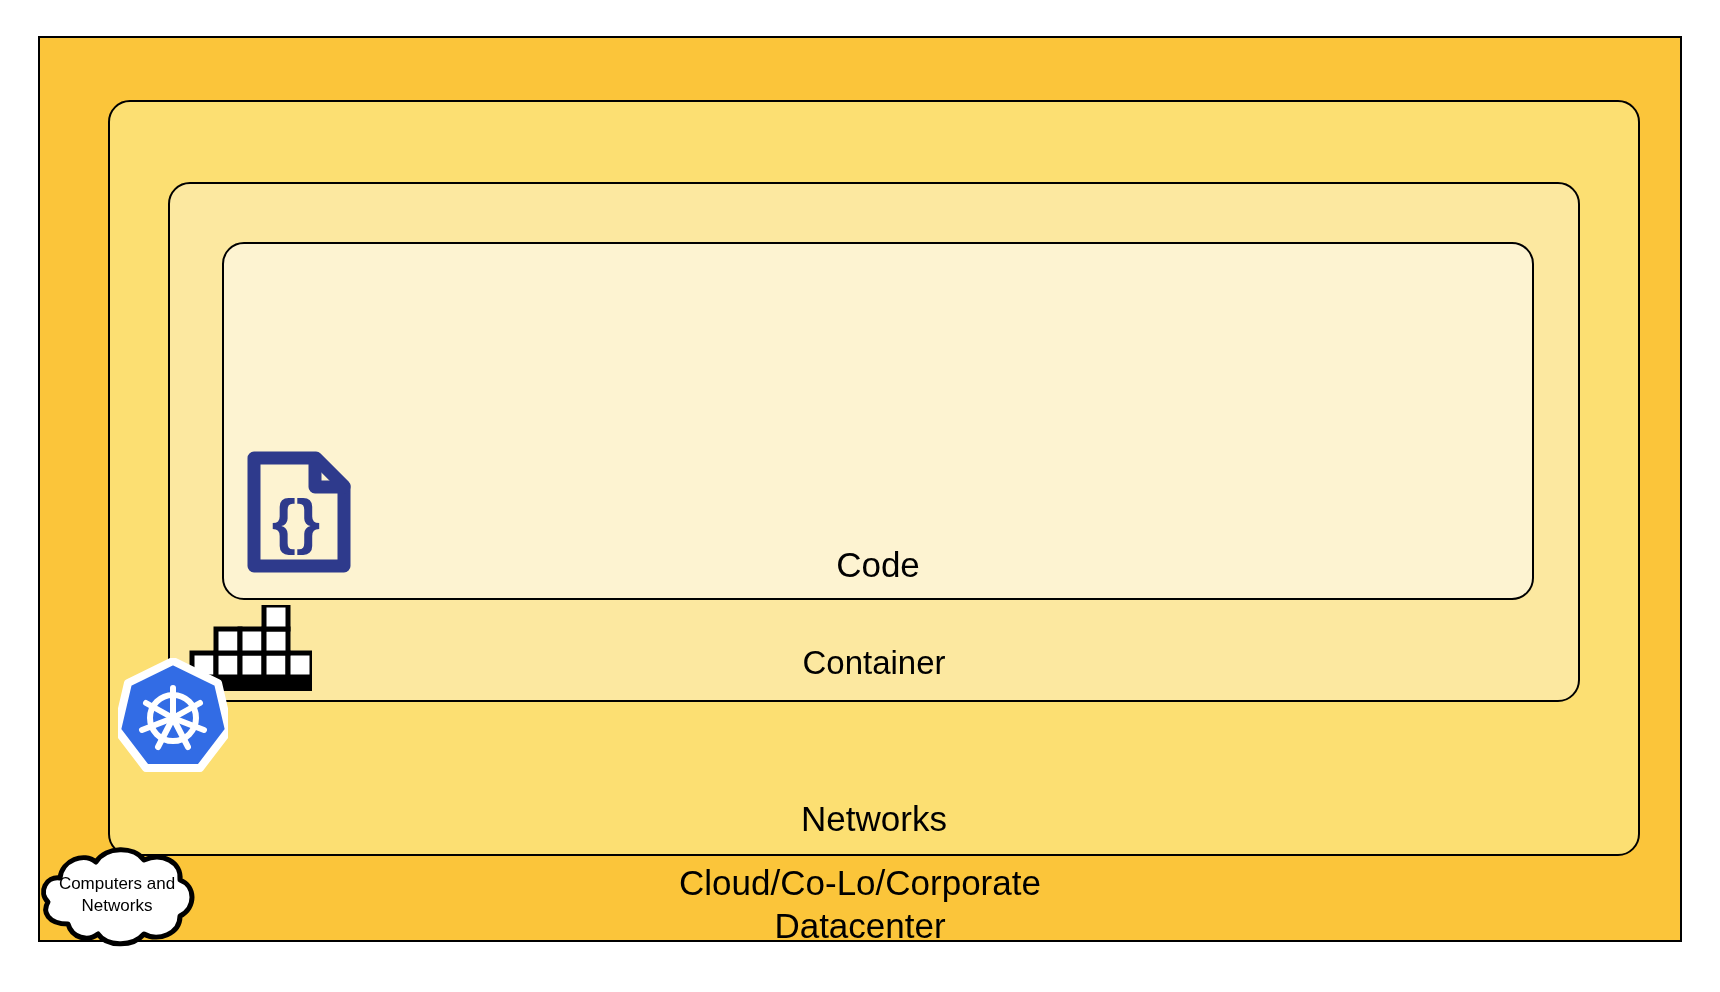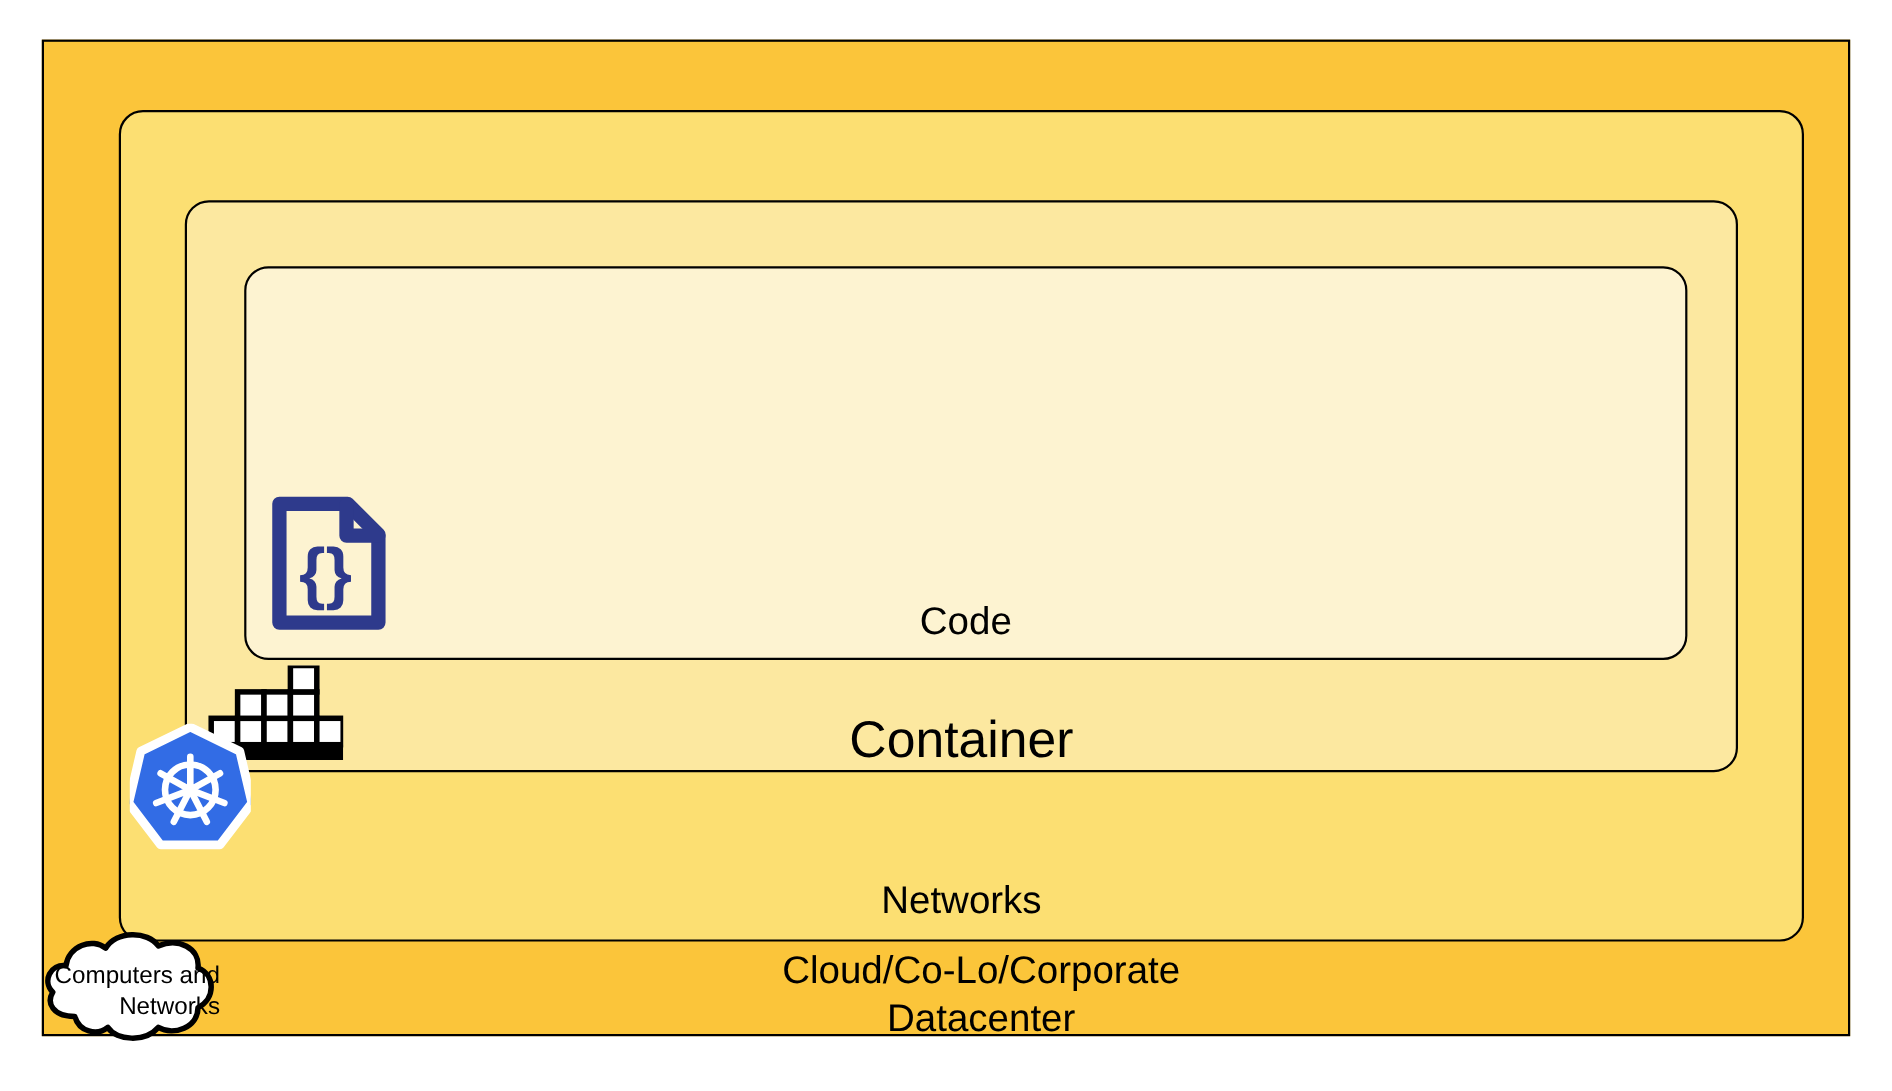--- a/index.html
+++ b/index.html
@@ -72,34 +72,33 @@
   #label-code {
     left: 222px;
     top: 544px;
     width: 1312px;
     font-size: 35px;
   }
   #label-container {
     left: 168px;
     top: 643px;
     width: 1412px;
-    font-size: 47px;
+    font-size: 33px;
   }
   #label-cluster {
     left: 108px;
     top: 798px;
     width: 1532px;
     font-size: 35px;
   }
   #label-datacenter {
     left: 38px;
     top: 862px;
     width: 1644px;
     font-size: 35px;
-    margin-left: 32px;
   }
 
   
   .icon-wrap {
     position: absolute;
     display: block;
   }
   #icon-code-file {
     left: 240px;
     top: 450px;
@@ -125,23 +124,23 @@
     left: 34px;
     top: 842px;
     width: 166px;
     height: 108px;
   }
   #cloud-label {
     position: absolute;
     left: 34px;
     top: 873px;
     width: 166px;
-    text-align: right;
+    text-align: center;
     font-family: "Liberation Sans", sans-serif;
-    font-size: 22px;
+    font-size: 17px;
     line-height: 1.28;
     color: #000000;
     white-space: pre-line;
     pointer-events: none;
   }
 </style>
 </head>
 <body>
 
 <div id="stage">

